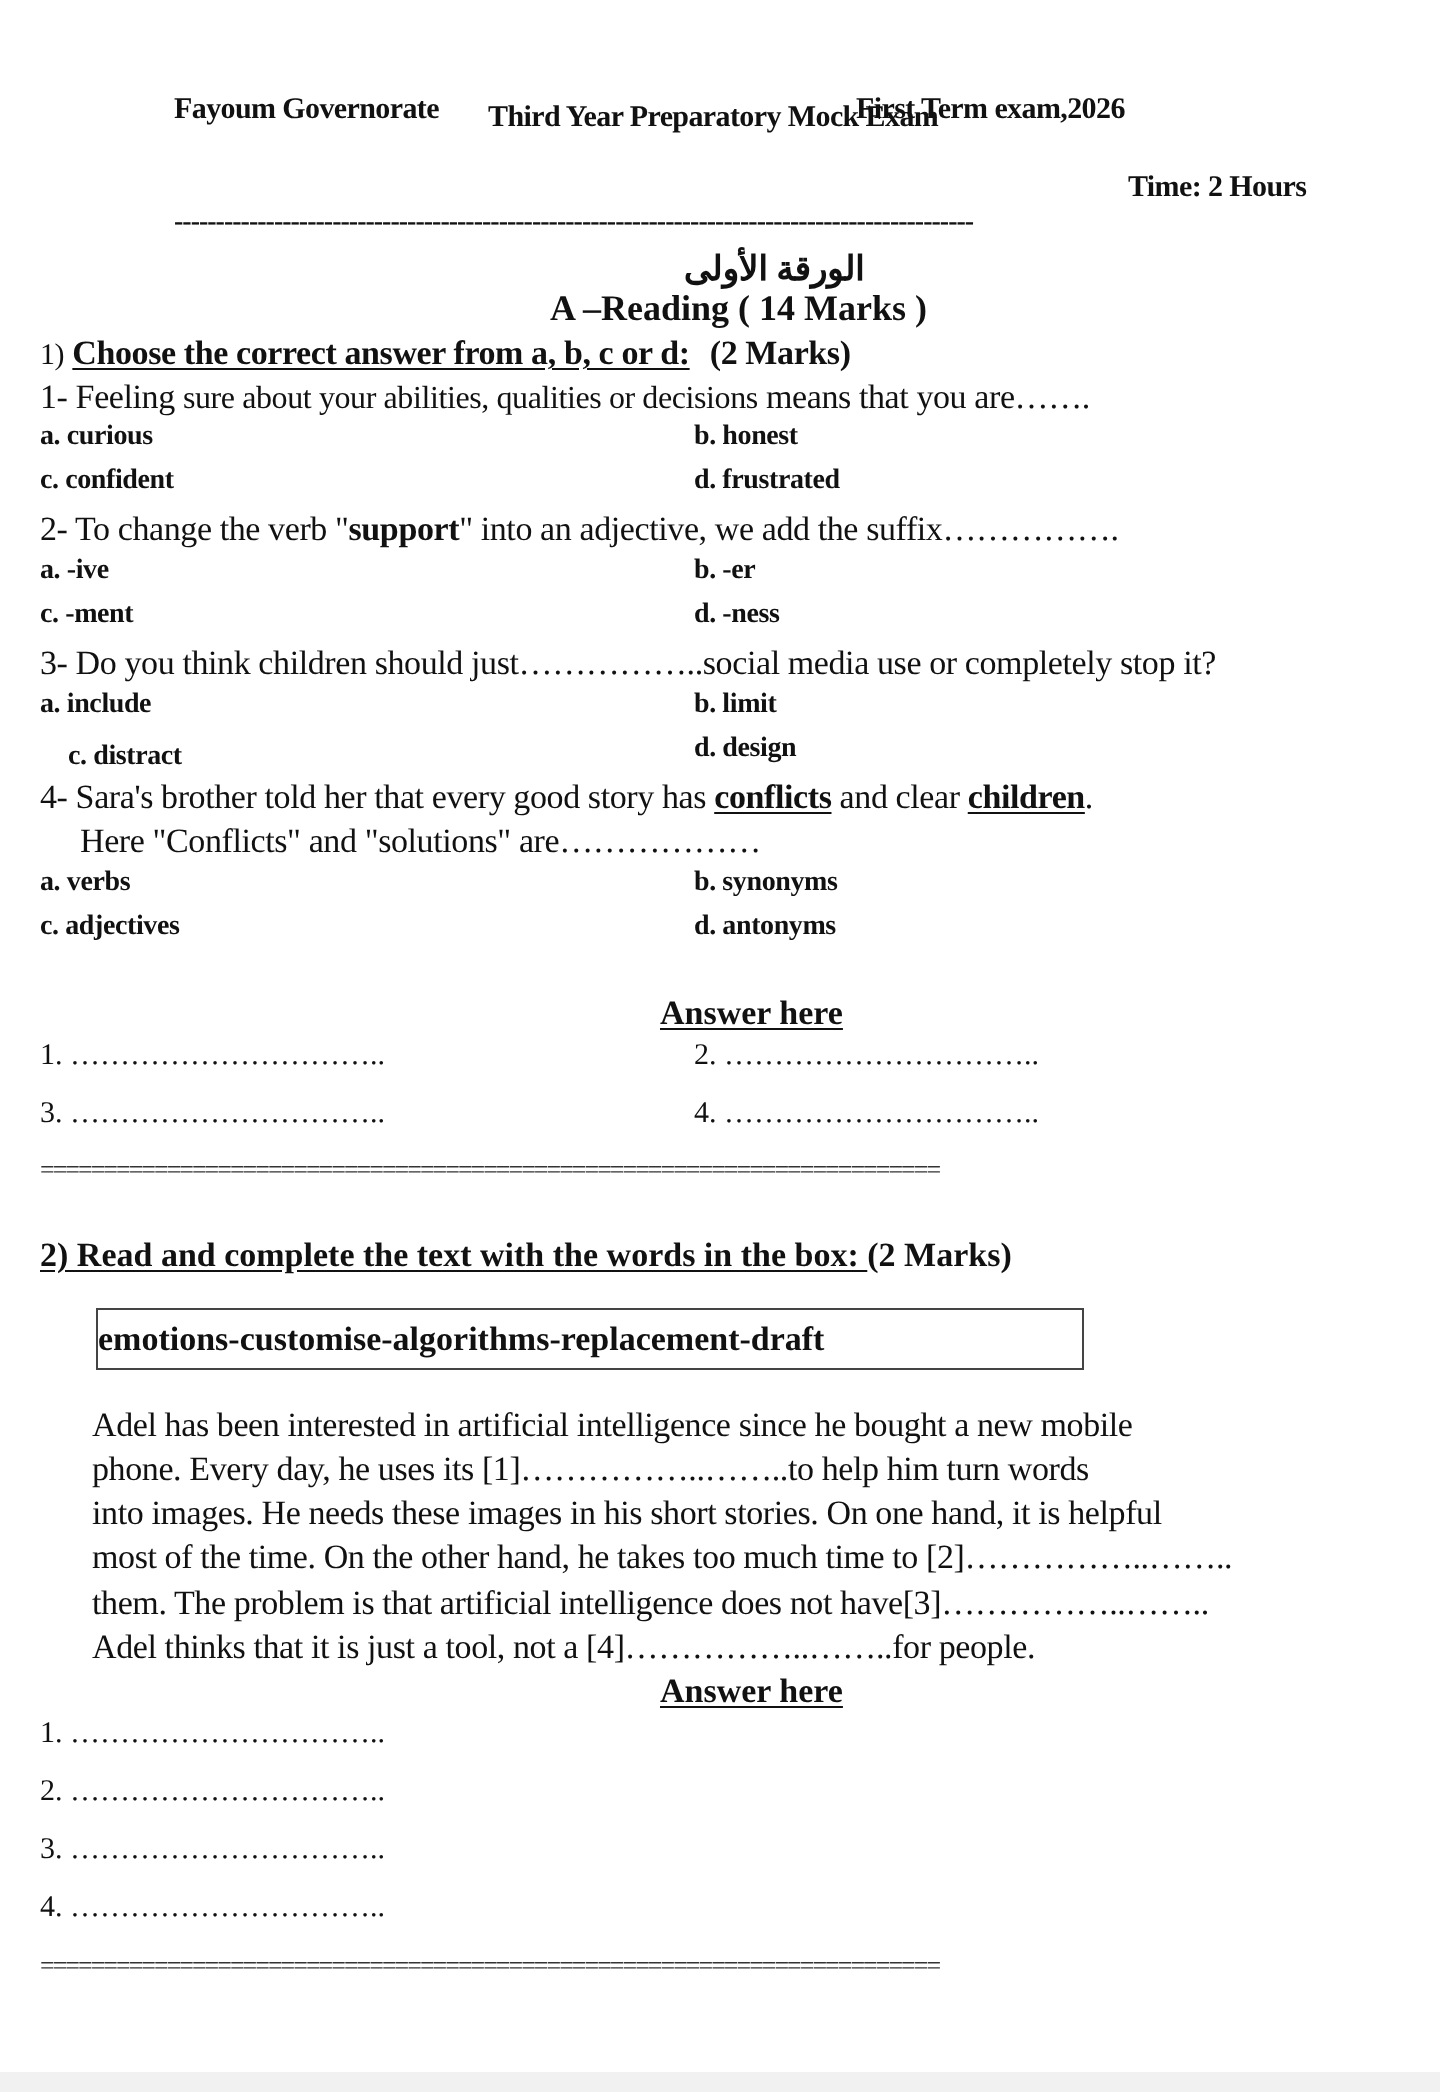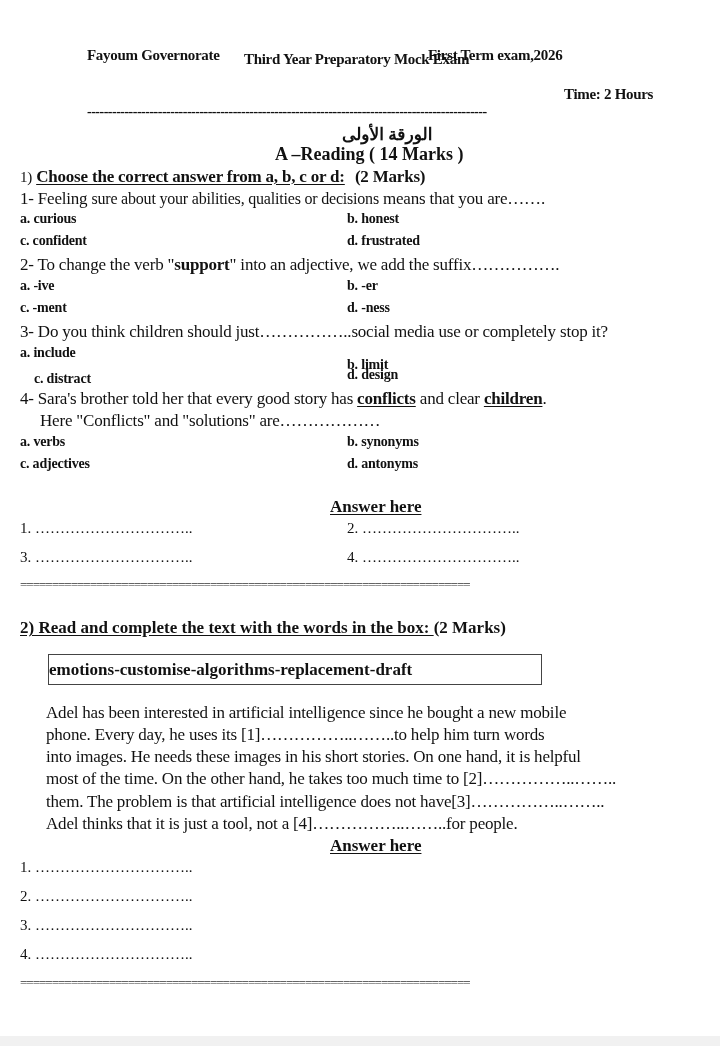--- a/index.html
+++ b/index.html
@@ -55,21 +55,21 @@
 <div class="abs q" style="left:20px; top:255px;">
   <span>2- To change the verb "</span><span class="b">support</span><span>" into an adjective, we add the suffix…………….</span>
 </div>
 <div class="abs opt" style="left:20px; top:278px;">a. -ive</div>
 <div class="abs opt" style="left:347px; top:278px;">b. -er</div>
 <div class="abs opt" style="left:20px; top:300px;">c. -ment</div>
 <div class="abs opt" style="left:347px; top:300px;">d. -ness</div>
 
 <div class="abs q" style="left:20px; top:322px;">3- Do you think children should just……………..social media use or completely stop it?</div>
 <div class="abs opt" style="left:20px; top:345px;">a. include</div>
-<div class="abs opt" style="left:347px; top:345px;margin-top:12px;">b. limit</div>
+<div class="abs opt" style="left:347px; top:345px;">b. limit</div>
 <div class="abs opt" style="left:20px; top:371px;margin-left:14px;">c. distract</div>
 <div class="abs opt" style="left:347px; top:367px;">d. design</div>
 
 <div class="abs q" style="left:20px; top:389px;">
   <span>4- Sara's brother told her that every good story has </span><span class="b u">conflicts</span><span> and clear </span><span class="b u">children</span><span>.</span>
 </div>
 <div class="abs q" style="left:40px; top:411px;">Here "Conflicts" and "solutions" are………………</div>
 <div class="abs opt" style="left:20px; top:434px;">a. verbs</div>
 <div class="abs opt" style="left:347px; top:434px;">b. synonyms</div>
 <div class="abs opt" style="left:20px; top:456px;">c. adjectives</div>

